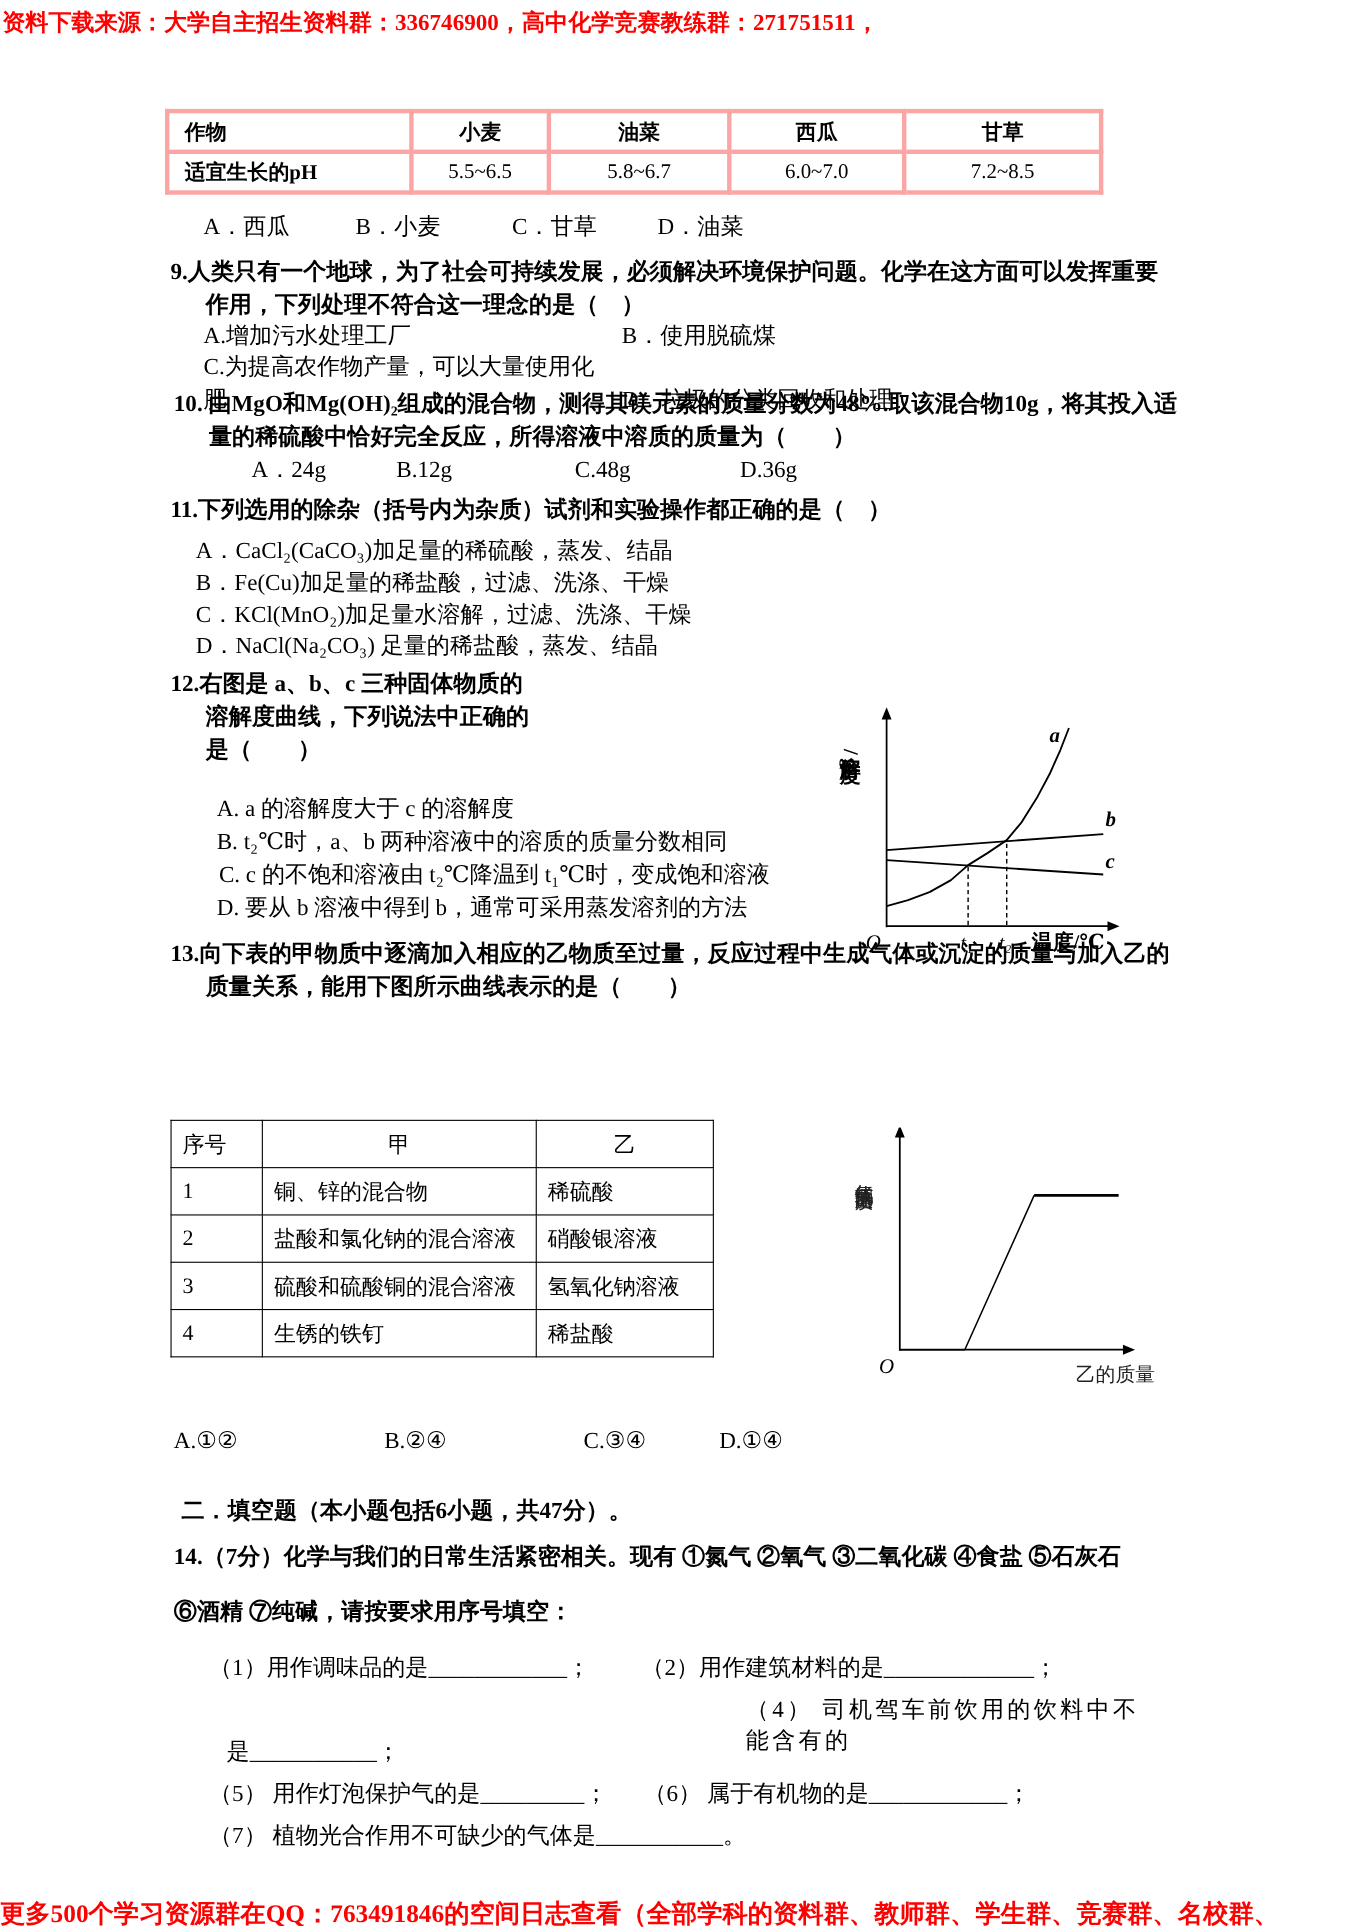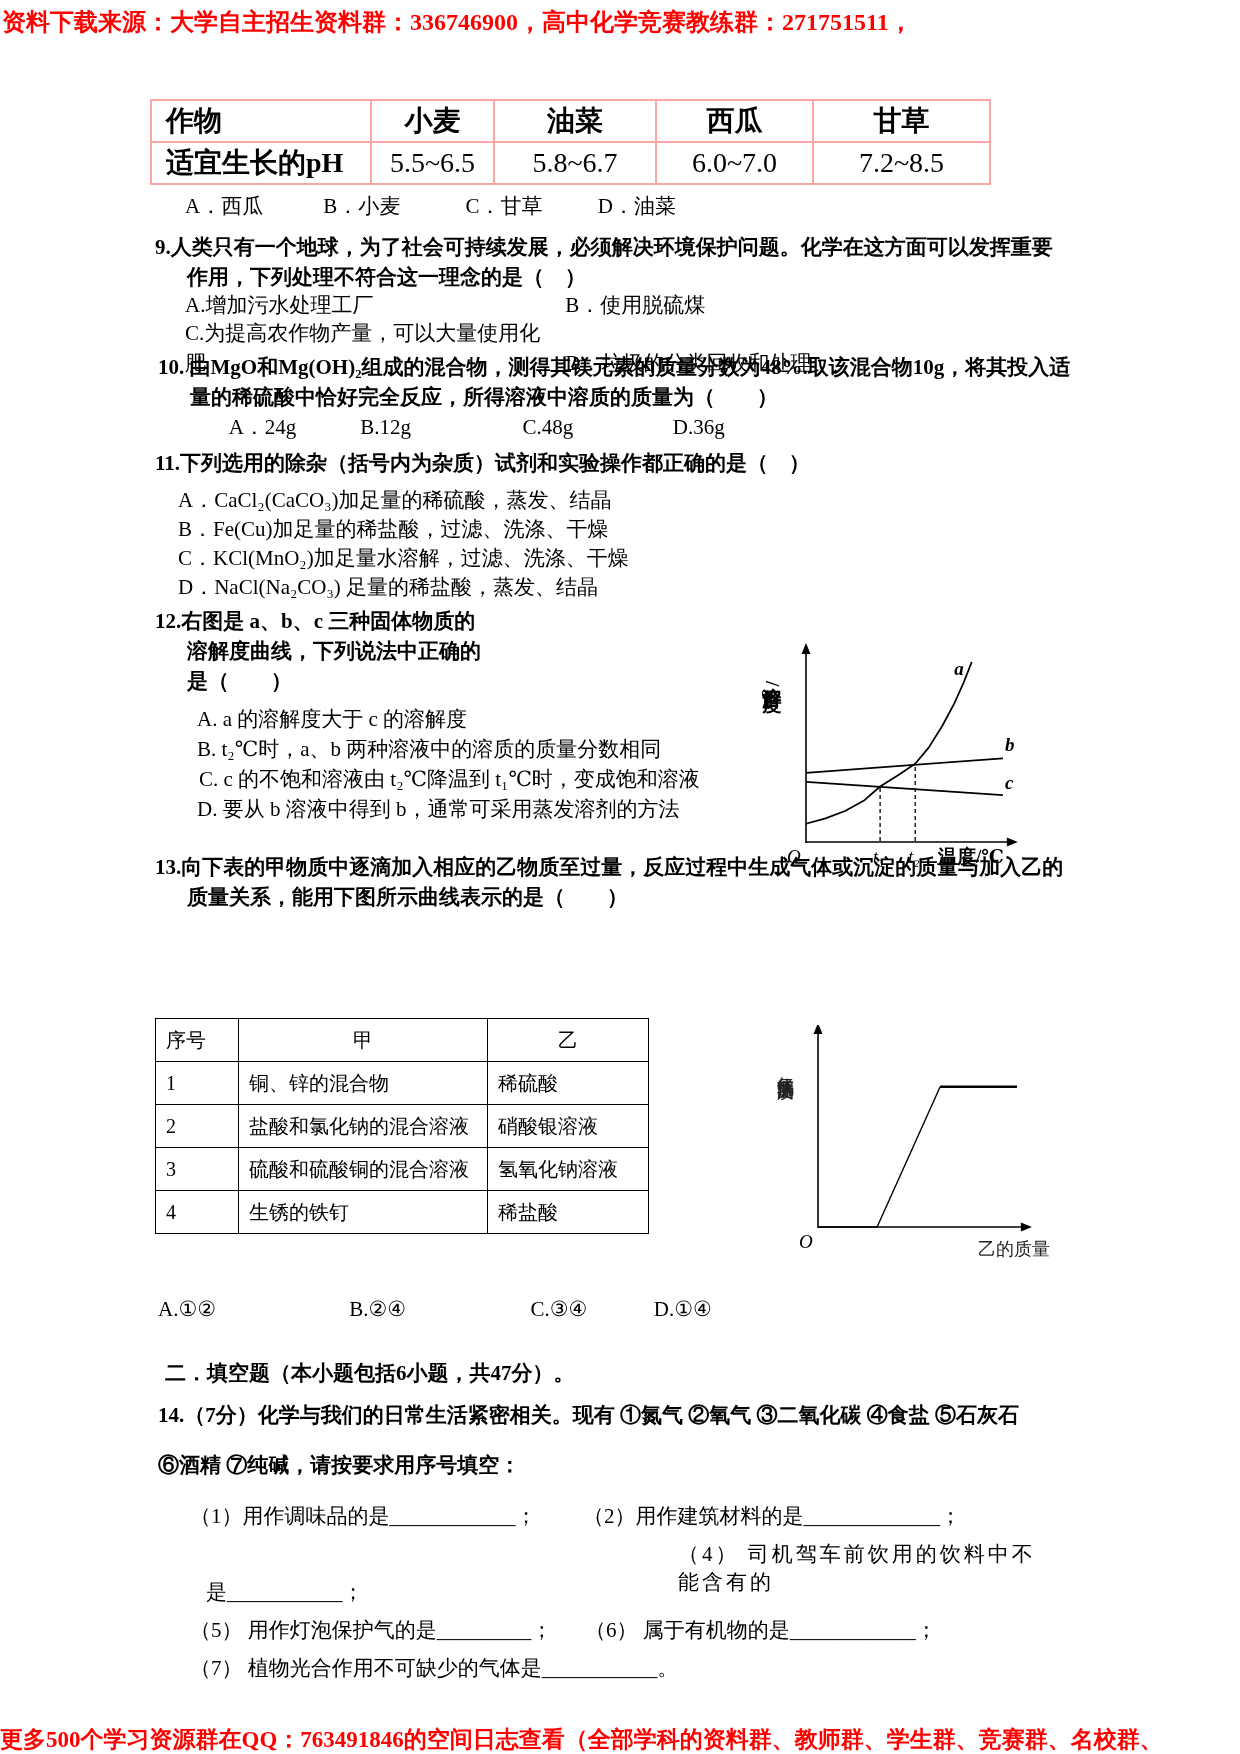--- a/index.html
+++ b/index.html
@@ -1,24 +1,24 @@
 <!DOCTYPE html>
 <html><head>
 <meta charset="utf-8">
 <style>
   html,body{margin:0;padding:0;background:#fff;}
   .page{position:relative;width:1240px;height:1754px;background:#ffffff;overflow:hidden;
         font-family:"Liberation Serif","DejaVu Serif",serif;color:#000;font-size:21px;}
   .abs{position:absolute;}
-  .red{color:#ff0000;font-weight:bold;white-space:nowrap;font-size:24px;}
+  .red{color:#ff0000;font-weight:bold;white-space:nowrap;font-size:21px;}
   .stem{font-weight:bold;line-height:30px;padding-left:32px;text-indent:-32px;}
   .optline{line-height:30px;}
   .hang{padding-left:32px;text-indent:-32px;}
   table{border-collapse:collapse;}
-  .phtab td{border:2px solid #fca5a5;height:31px;font-size:28px;}
+  .phtab td{border:4px solid #fca5a5;height:31px;font-size:19px;}
   .phtab .lbl{font-weight:bold;padding-left:14px;}
   .phtab .hd{font-weight:bold;text-align:center;}
   .phtab .val{text-align:center;}
   .q13tab td{border:1.7px solid #000;font-size:20px;padding:7px 10px;height:28px;vertical-align:middle;}
   .q13tab .c{text-align:center;}
   .chart{position:absolute;}
   .vlabel{position:absolute;writing-mode:vertical-rl;text-orientation:mixed;font-size:19px;
           font-weight:bold;letter-spacing:3px;line-height:20px;}
   .vlabel2{position:absolute;writing-mode:vertical-rl;text-orientation:mixed;font-size:17px;
            font-weight:normal;letter-spacing:1px;color:#222;}
@@ -80,21 +80,21 @@
   <div class="abs stem" style="left:155px;top:448px;width:880px;">11.下列选用的除杂（括号内为杂质）试剂和实验操作都正确的是（　）</div>
   <div class="abs optline" style="left:178px;top:485px;">A．CaCl₂(CaCO₃)加足量的稀硫酸，蒸发、结晶</div>
   <div class="abs optline" style="left:178px;top:514px;">B．Fe(Cu)加足量的稀盐酸，过滤、洗涤、干燥</div>
   <div class="abs optline" style="left:178px;top:543px;">C．KCl(MnO₂)加足量水溶解，过滤、洗涤、干燥</div>
   <div class="abs optline" style="left:178px;top:572px;">D．NaCl(Na₂CO₃) 足量的稀盐酸，蒸发、结晶</div>
 
   <div class="abs" style="left:155px;top:606px;width:565px;">
     <div class="stem" style="padding-left:0;text-indent:0;">12.右图是 a、b、c 三种固体物质的</div>
     <div class="stem" style="padding-left:0;text-indent:0;margin-left:32px;">溶解度曲线，下列说法中正确的</div>
     <div class="stem" style="padding-left:0;text-indent:0;margin-left:32px;">是（　　）</div>
-    <div class="optline hang" style="margin-left:42px;margin-top:8px;width:520px;">A.  a 的溶解度大于 c 的溶解度</div>
+    <div class="optline hang" style="margin-left:42px;margin-top:24px;width:520px;">A.  a 的溶解度大于 c 的溶解度</div>
     <div class="optline hang" style="margin-left:42px;width:520px;">B.  t₂℃时，a、b 两种溶液中的溶质的质量分数相同</div>
     <div class="optline hang" style="margin-left:44px;width:520px;">C.  c 的不饱和溶液由 t₂℃降温到 t₁℃时，变成饱和溶液</div>
     <div class="optline hang" style="margin-left:42px;width:520px;">D.  要从 b 溶液中得到 b，通常可采用蒸发溶剂的方法</div>
   </div>
 
   <div class="chart" style="left:746px;top:640px;width:305px;height:255px;">
     <svg width="290" height="250">
         <line x1="60" y1="203" x2="60" y2="12" stroke="#000" stroke-width="1.6"></line>
         <polygon points="55.5,14 64.5,14 60,3"></polygon>
         <line x1="60" y1="202" x2="262.79999999999995" y2="202" stroke="#000" stroke-width="1.6"></line>

